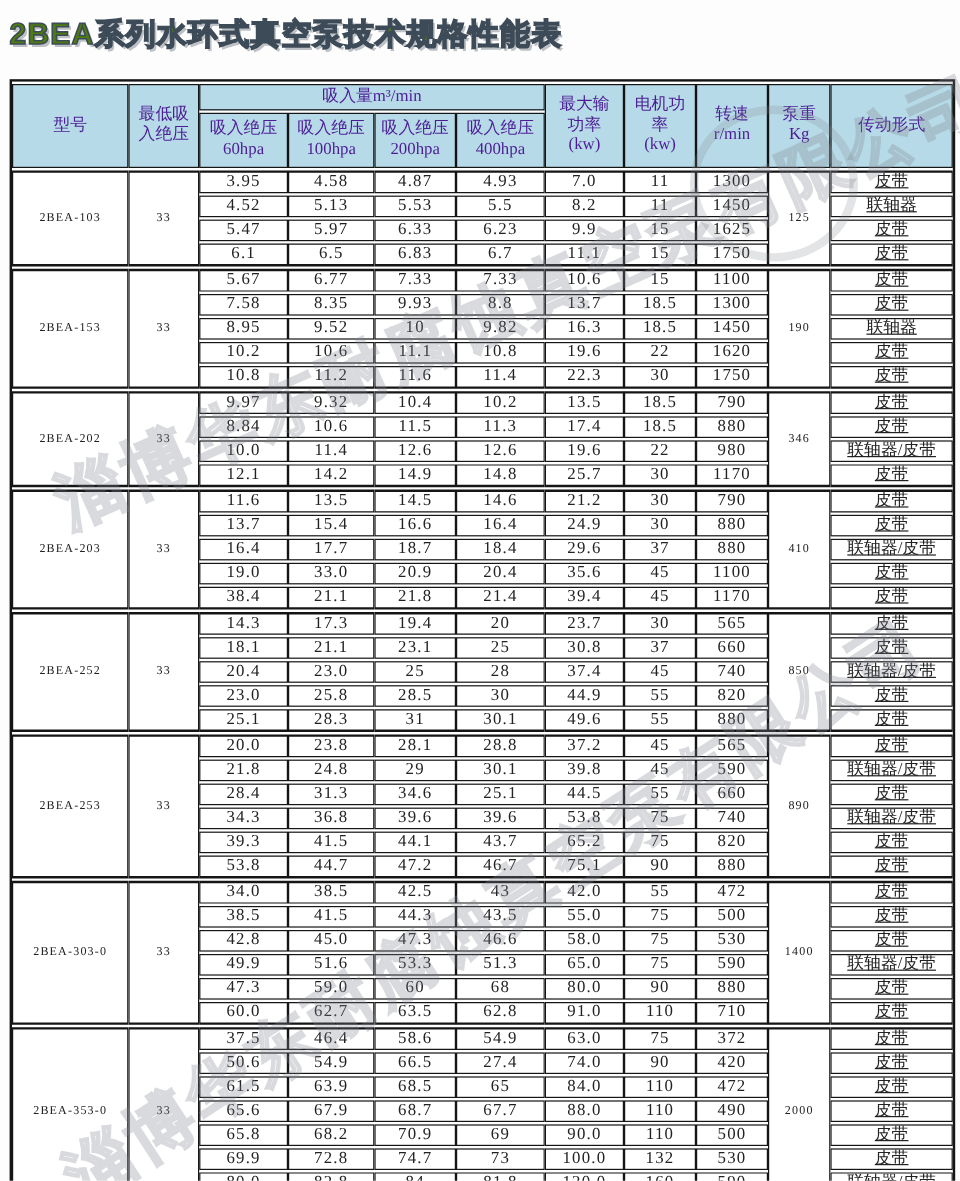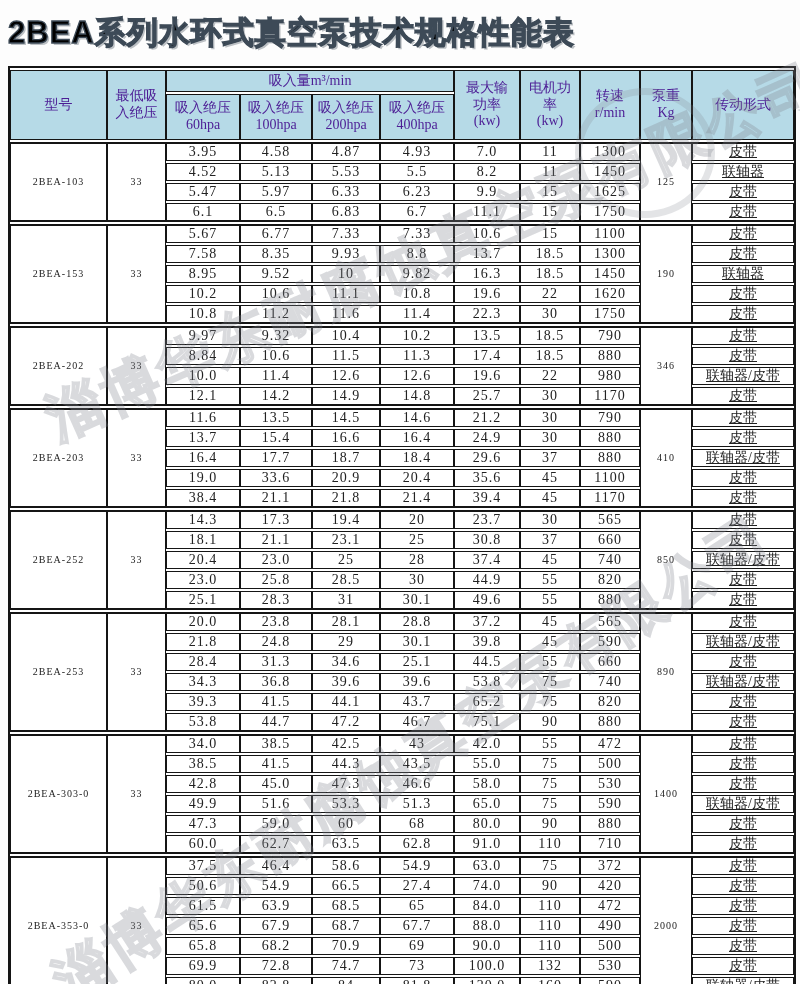--- a/index.html
+++ b/index.html
@@ -2,24 +2,24 @@
 <html><head>
 <meta charset="utf-8">
 <style>
   * { margin: 0; padding: 0; box-sizing: border-box; }
   html, body { width: 800px; height: 984px; background: #fdfdfd; overflow: hidden; }
   body { position: relative; font-family: "Liberation Serif", "DejaVu Serif", serif; }
 
   .page-title {
     margin: 12px 0 0 8px;
     font-family: "Liberation Sans", "DejaVu Sans", sans-serif;
-    font-size: 31px;
+    font-size: 25px;
     font-weight: bold;
     letter-spacing: 1px;
-    color: #000000;
+    color: #4d7c0f;
     -webkit-text-stroke: 1.3px #3d4a57;
     text-shadow: 2px 2px 0 rgba(70,80,92,0.35);
     white-space: nowrap;
   }
 
   table.spec {
     position: absolute;
     left: 8px;
     top: 66px;
     width: 784px;
@@ -300,21 +300,21 @@
         <td>17.7</td>
         <td>18.7</td>
         <td>18.4</td>
         <td>29.6</td>
         <td>37</td>
         <td>880</td>
         <td class="trans">联轴器/皮带</td>
       </tr>
       <tr>
         <td>19.0</td>
-        <td>33.6</td>
+        <td>33.0</td>
         <td>20.9</td>
         <td>20.4</td>
         <td>35.6</td>
         <td>45</td>
         <td>1100</td>
         <td class="trans">皮带</td>
       </tr>
       <tr class="glast">
         <td>38.4</td>
         <td>21.1</td>

